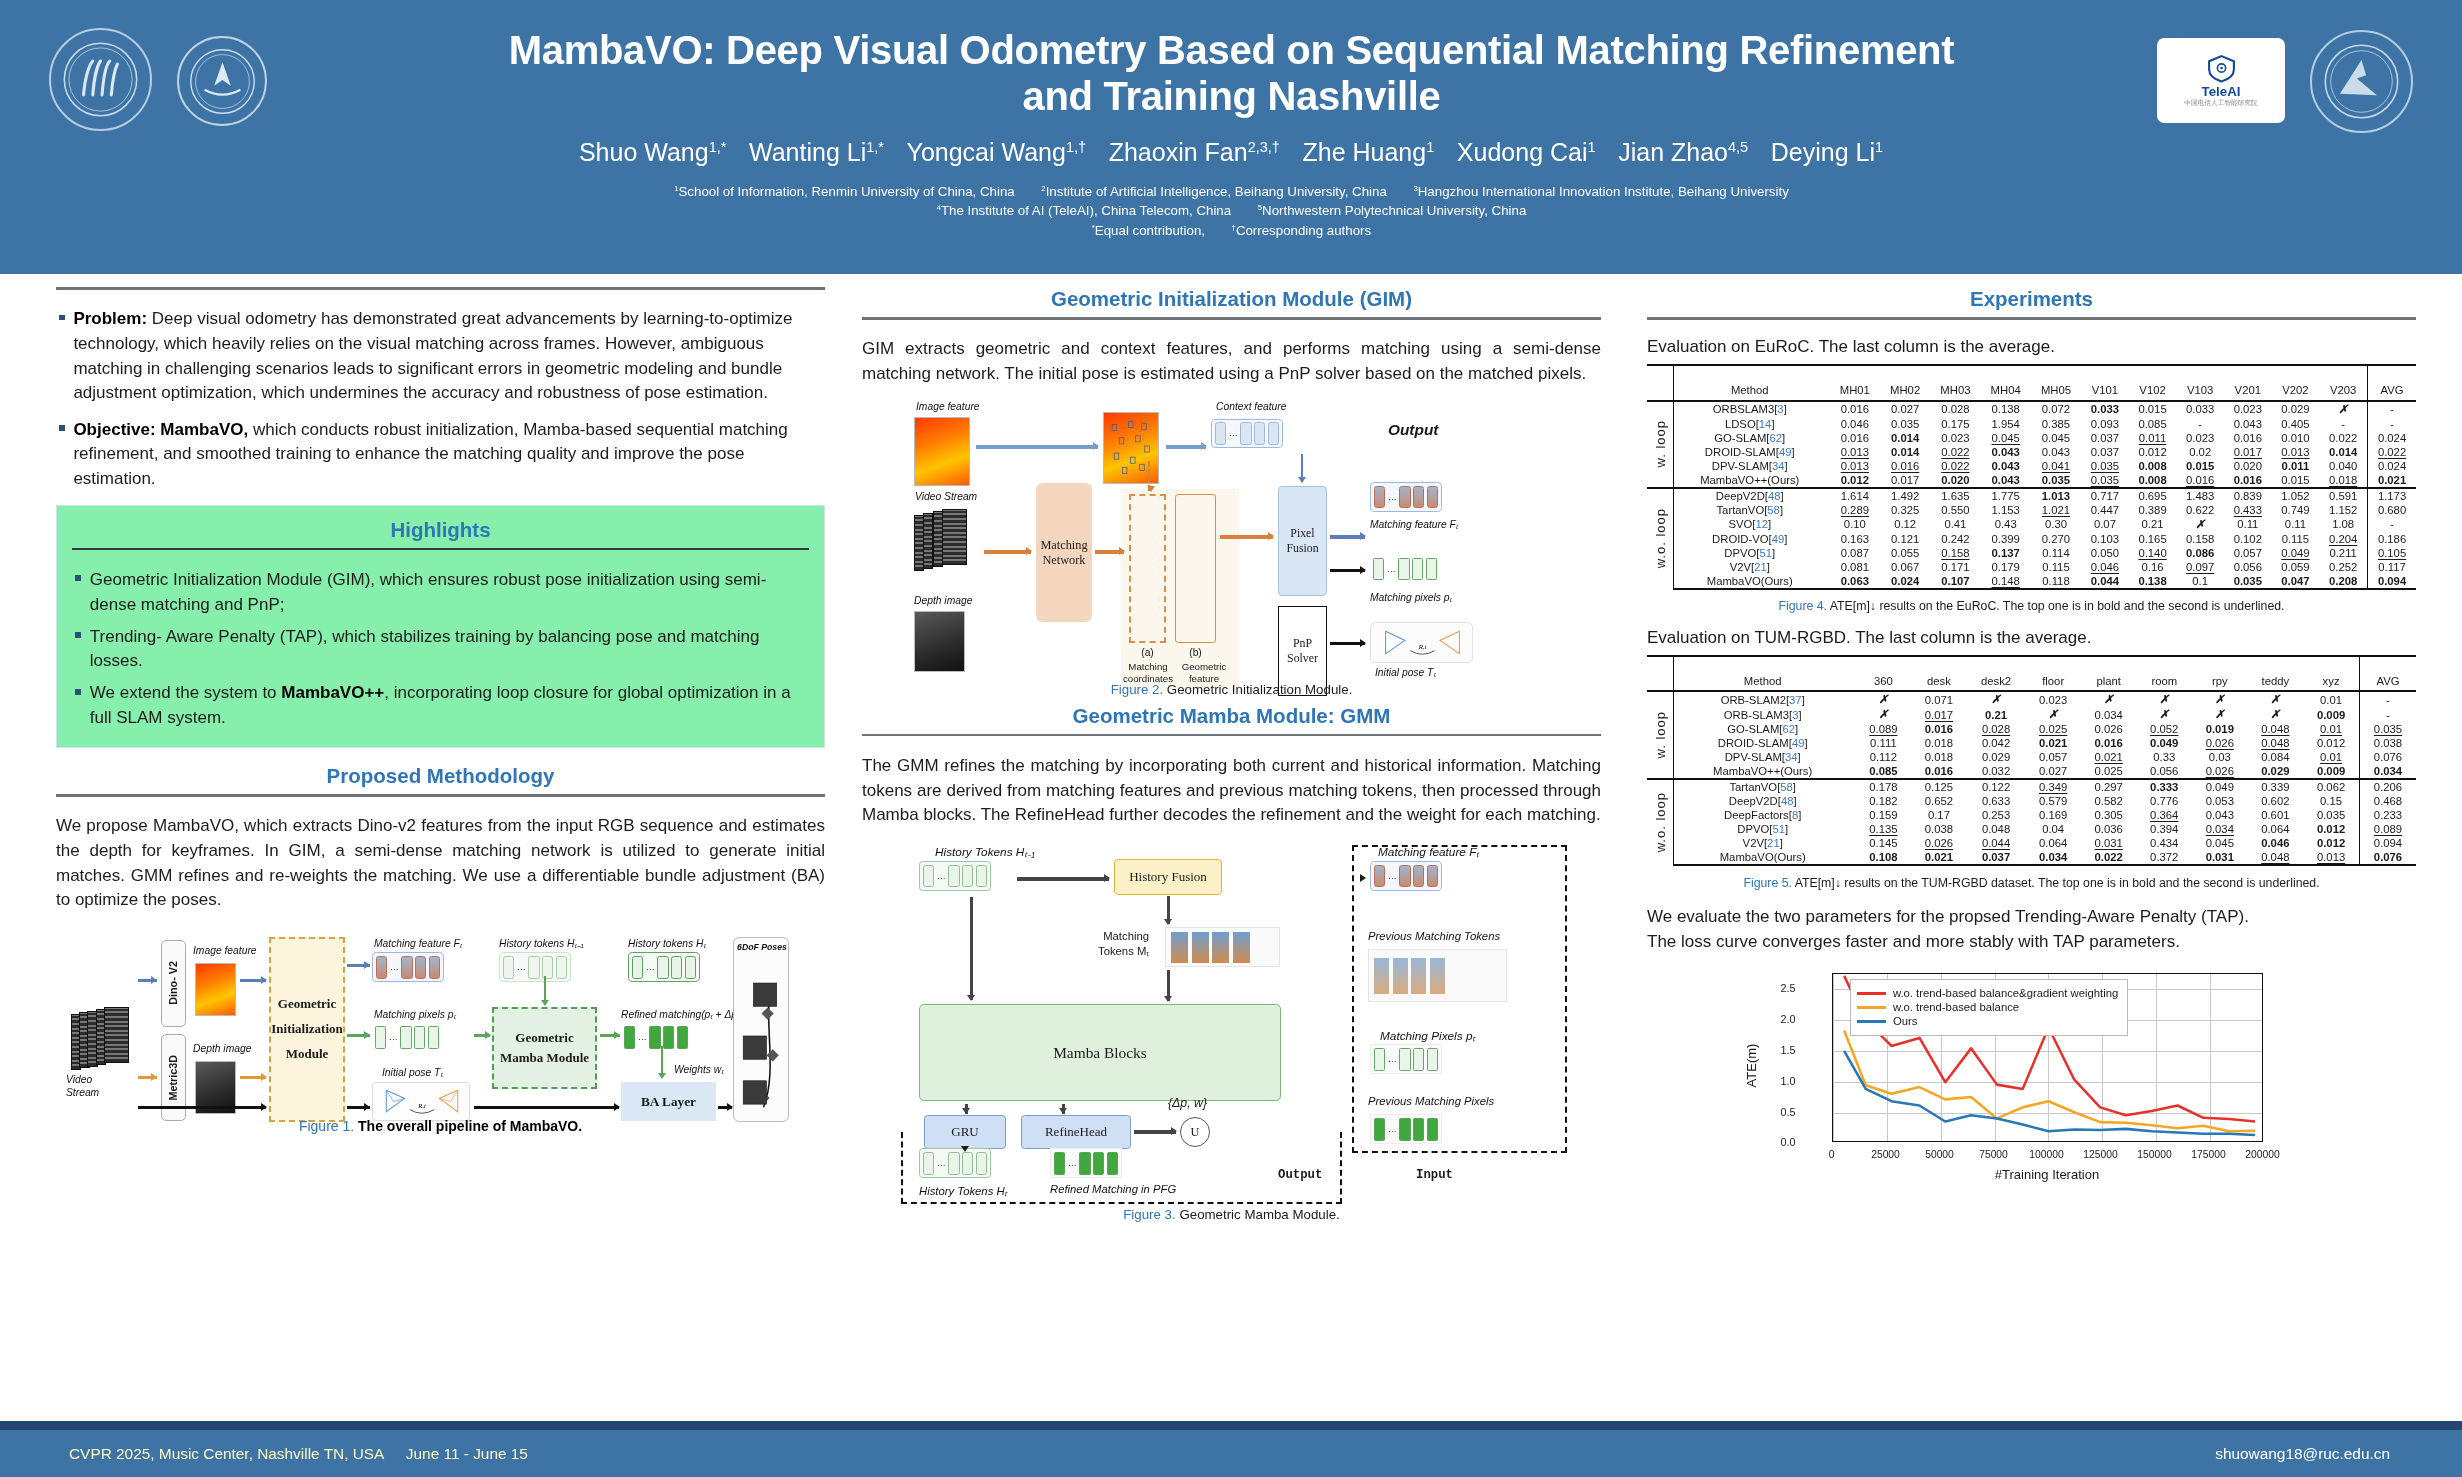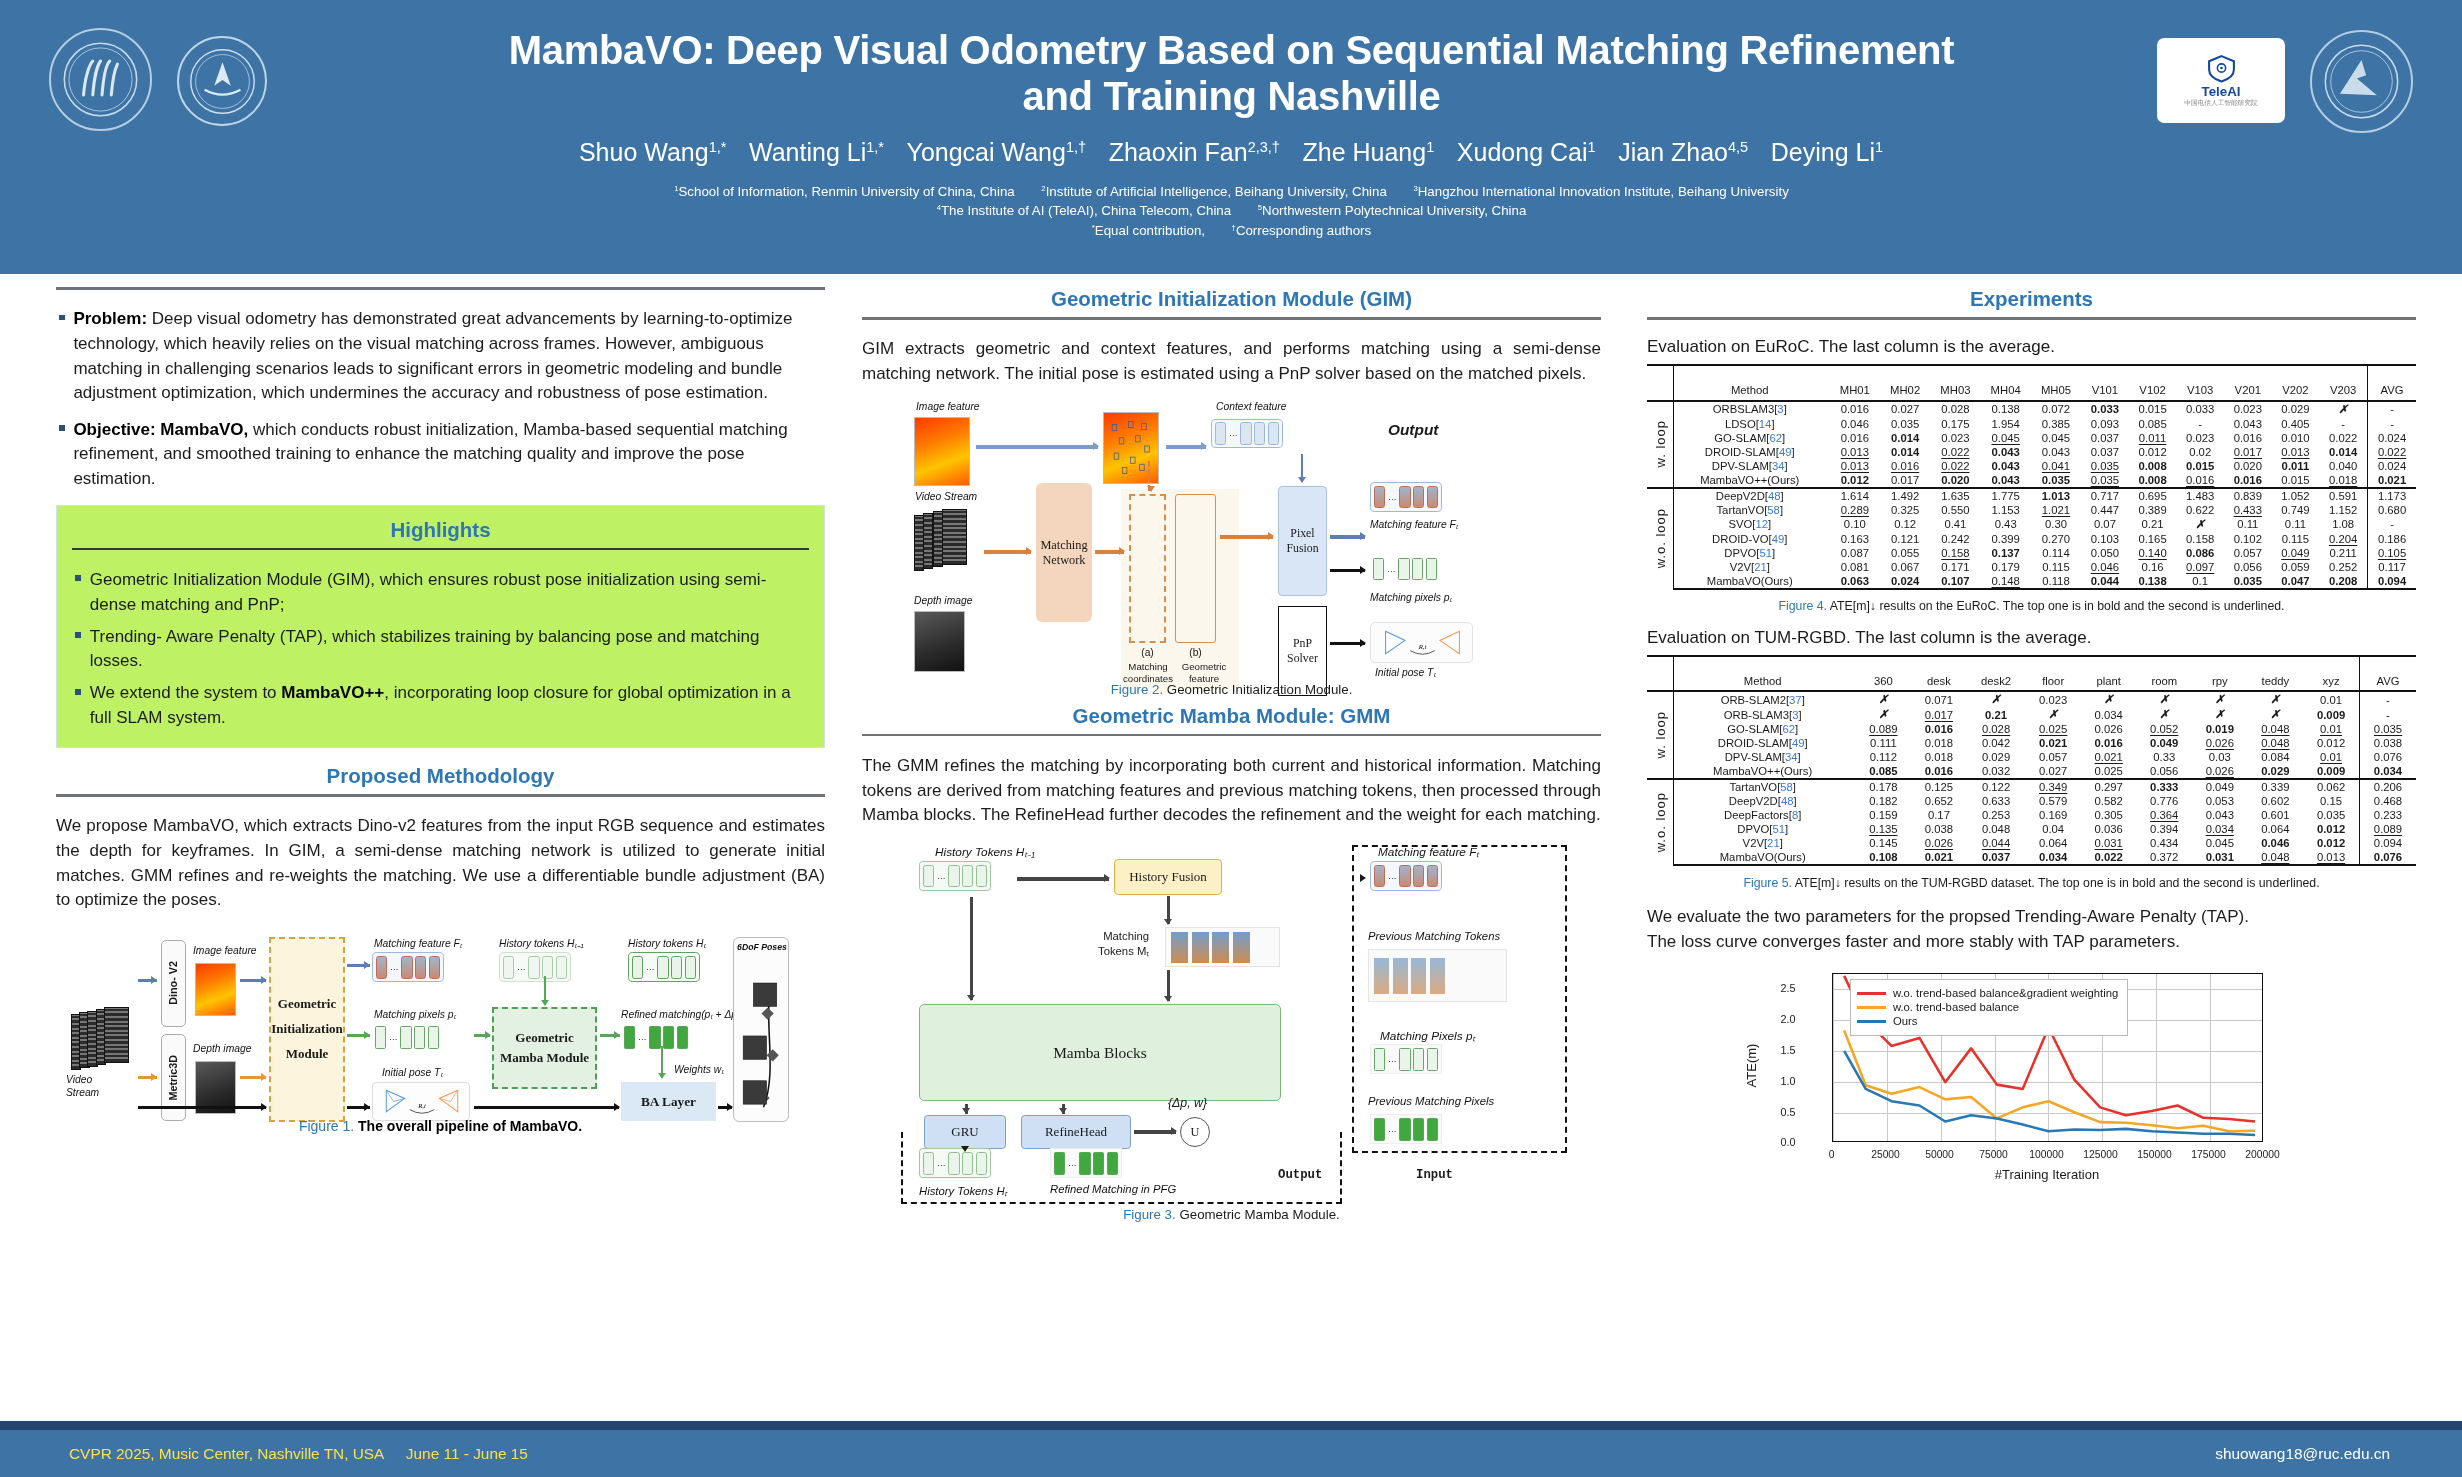--- a/index.html
+++ b/index.html
@@ -51,21 +51,21 @@
     border:2.6px solid #b4cde0; background:#3d74a5;
     display:flex; align-items:center; justify-content:center; }
   .logo-sub { font-size:6.7px; color:#888; }
 
   
   .footer {
     position:absolute; left:0; bottom:0; width:2462px; height:56px;
     background:#3d74a5; border-top:9.2px solid #23456e;
     display:flex; align-items:center;
   }
-  .footer-left { position:absolute; left:69px; color:#fde047; font-size:15.4px; white-space:nowrap; }
+  .footer-left { position:absolute; left:69px; color:#fef9c3; font-size:15.4px; white-space:nowrap; }
   .footer-left .sep { display:inline-block; width:21.5px; }
   .footer-right { position:absolute; right:72px; color:#fff; font-size:15.4px; }
 
   
   .cols { position:absolute; left:0; top:287px; width:2462px; height:1129px; }
   .col { position:absolute; top:0; }
   .col-1 { left:56px; width:769px; }
   .col-2 { left:862px; width:739px; }
   .col-3 { left:1647px; width:769px; }
 
@@ -84,21 +84,21 @@
     font-size:17px; line-height:1.46; color:#1c1c1c;
   }
   ul.bl li::before {
     content:""; position:absolute; left:3.1px; top:7.7px;
     width:5.6px; height:5.6px; background:#2b4f78;
   }
   .b { font-weight:bold; color:#000; }
 
   
   .hl-panel {
-    background:#bef264; border:0.5px solid #cfe0ef;
+    background:#86efac; border:0.5px solid #cfe0ef;
     padding:11.3px 15.4px 9.2px 15.4px; margin-top:4.1px;
   }
   .hl-panel .sec-rule { background:#32373d; }
   .hl-panel ul.bl li { margin-bottom:7.2px; }
 
   
   .fig-cap {
     text-align:center; font-size:13.3px; margin-top:7.2px; color:#1b1b1b;
   }
   .fig-cap .fnum { color:#2e76b5; }

